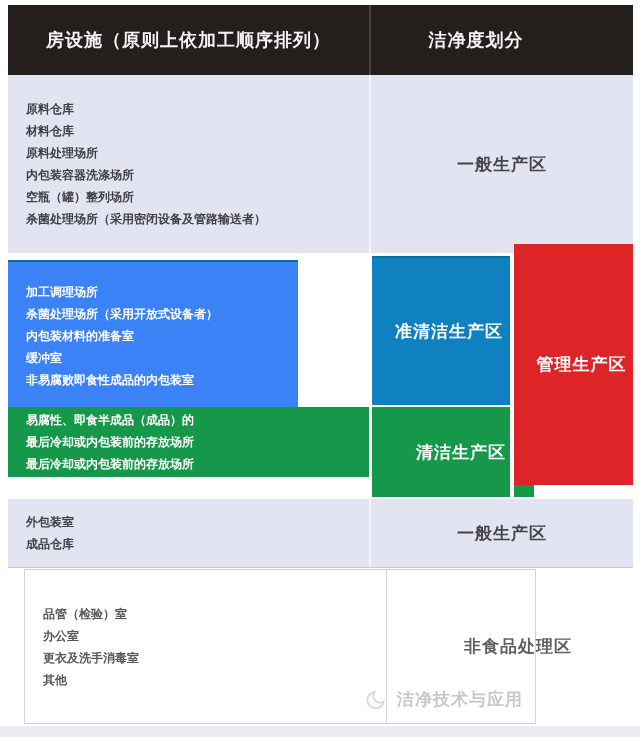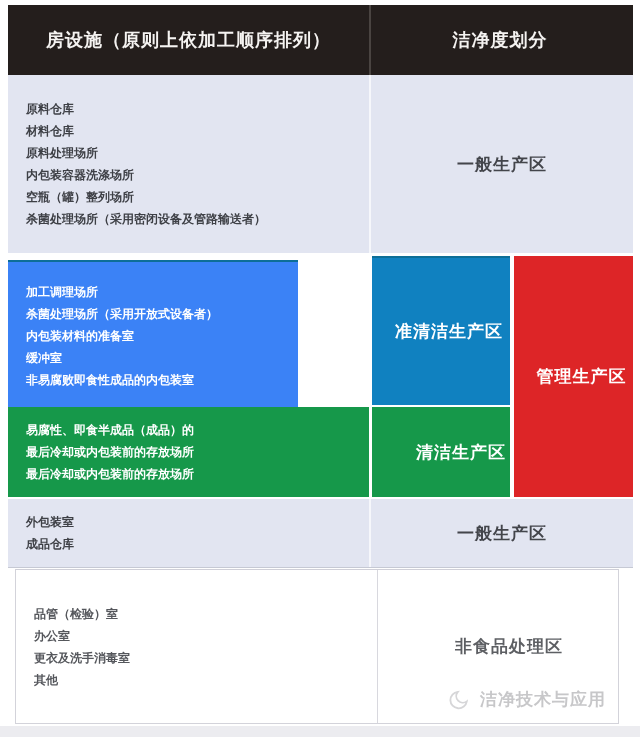--- a/index.html
+++ b/index.html
@@ -8,46 +8,46 @@
     font-family:"DejaVu Sans","Liberation Sans",sans-serif;
     -webkit-font-smoothing:antialiased;
   }
   .abs{position:absolute;box-sizing:border-box;}
   
   .hdr{left:8px;top:5px;width:625px;height:70px;background:#241e1c;}
   .hdr-cell{position:absolute;top:0;height:70px;display:flex;align-items:center;justify-content:center;
     color:#f5f3f1;font-size:18px;font-weight:bold;letter-spacing:1px;}
   .hdr-left{left:0;width:361px;}
   .hdr-div{position:absolute;left:361px;top:0;width:2px;height:70px;background:#4a4441;}
-  .hdr-right{left:363px;width:210px;padding-left:24px;}
+  .hdr-right{left:363px;width:210px;}
   
   .lrow{background:#e2e5f1;}
   .row1{left:8px;top:75px;width:625px;height:178px;}
   .row4{left:8px;top:499px;width:625px;height:69px;border-bottom:1px solid #c6c9d4;}
   .light-div{position:absolute;left:361px;top:0;width:2px;height:100%;background:#f6f7fb;}
   
   .fac{position:absolute;left:0;top:0;bottom:0;width:360px;display:flex;flex-direction:column;
     justify-content:center;padding-left:18px;}
   .fac div{font-size:12px;line-height:22px;font-weight:bold;color:#3e4046;white-space:nowrap;}
   .fac.on-color div{color:#ffffff;}
   .row5 .fac div{color:#55575c;}
   
   .zone{display:flex;align-items:center;justify-content:center;font-size:17px;font-weight:bold;
     letter-spacing:1px;color:#43454b;white-space:nowrap;}
   .zone.on-color{color:#ffffff;padding-left:16px;}
   
   .blue-left{left:8px;top:260px;width:290px;height:149px;background:#3b82f6;border-top:2px solid #0d6e97;}
   .blue-mid{left:372px;top:256px;width:138px;height:149px;background:#1081c0;border-top:2px solid #0d6e97;}
-  .green-left{left:8px;top:407px;width:361px;height:90px;background:#16984a;}
+  .green-left{left:8px;top:407px;width:361px;height:70px;background:#16984a;}
   .green-mid{left:372px;top:407px;width:162px;height:90px;background:#16984a;}
-  .red-cell{left:514px;top:256px;width:119px;height:241px;background:#dd2527;}
+  .red-cell{left:514px;top:244px;width:119px;height:241px;background:#dd2527;}
   .vgap1{left:369px;top:256px;width:3px;height:241px;background:#ffffff;}
   .vgap2{left:510px;top:256px;width:4px;height:241px;background:#ffffff;}
   
-  .row5{left:15px;top:569px;width:604px;height:155px;background:#ffffff;
+  .row5{left:24px;top:569px;width:512px;height:155px;background:#ffffff;
     border:1px solid #d3d3da;border-top:1px solid #cfcfd8;padding-left:26px;}
   .row5-div{position:absolute;left:361px;top:0;width:1px;height:100%;background:#d8d8de;}
   .zone-nonfood{position:absolute;left:363px;top:0;width:260px;height:100%;color:#5d5f63;}
   .zone-r{position:absolute;left:363px;top:0;width:262px;height:100%;}
   
   .wm{position:absolute;right:12px;bottom:12px;display:flex;align-items:center;gap:10px;}
   .wm-text{font-size:17px;font-weight:bold;color:#c7c7c9;letter-spacing:1px;}
   .wm-icon{width:22px;height:22px;display:block;}
   
   .strip{left:0;top:726px;width:640px;height:11px;background:#ececf0;}

